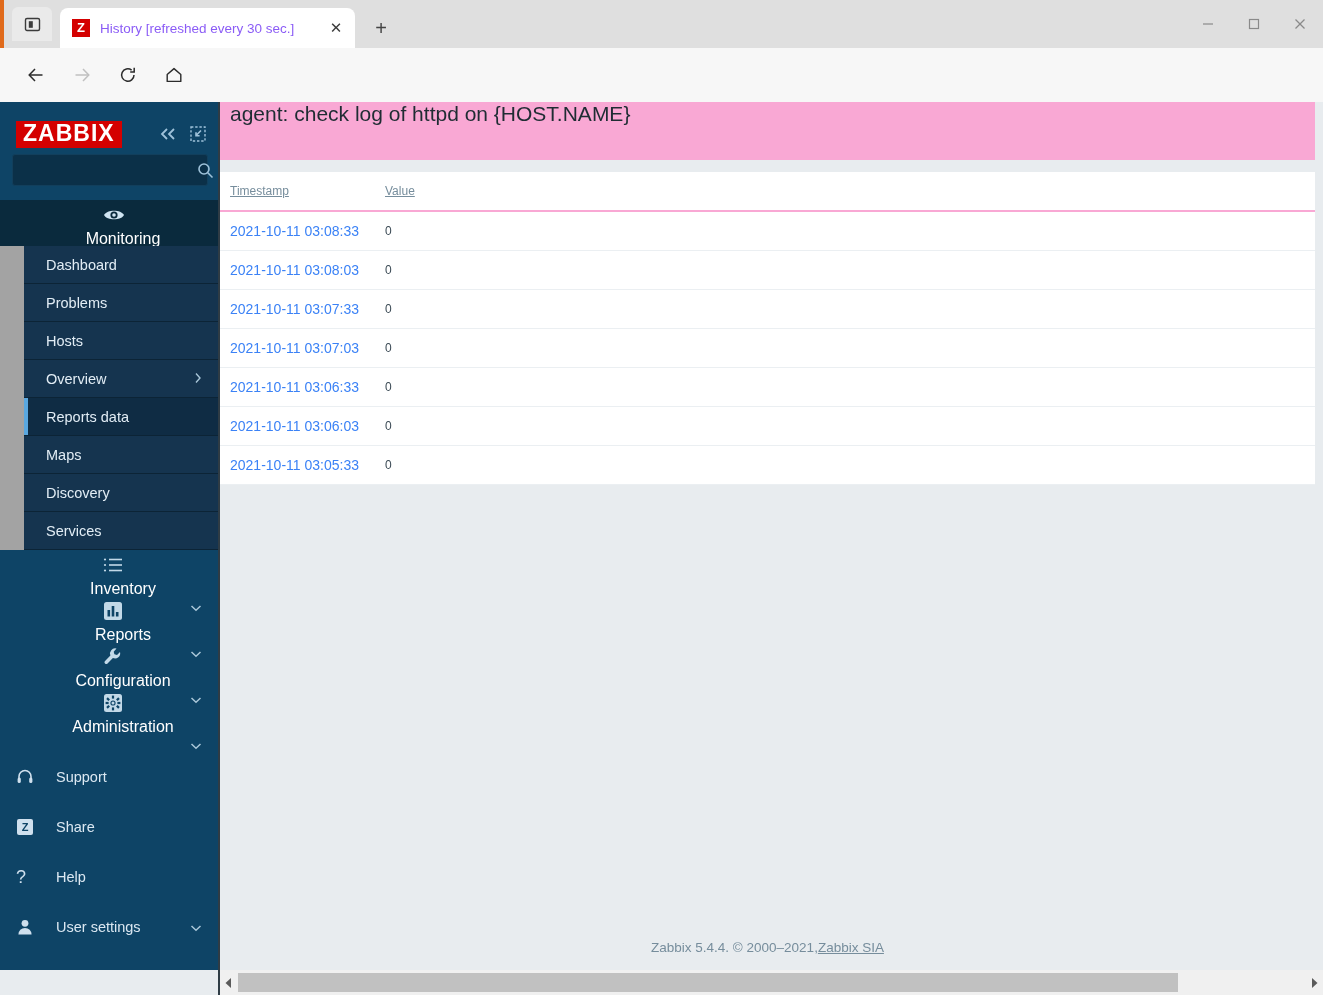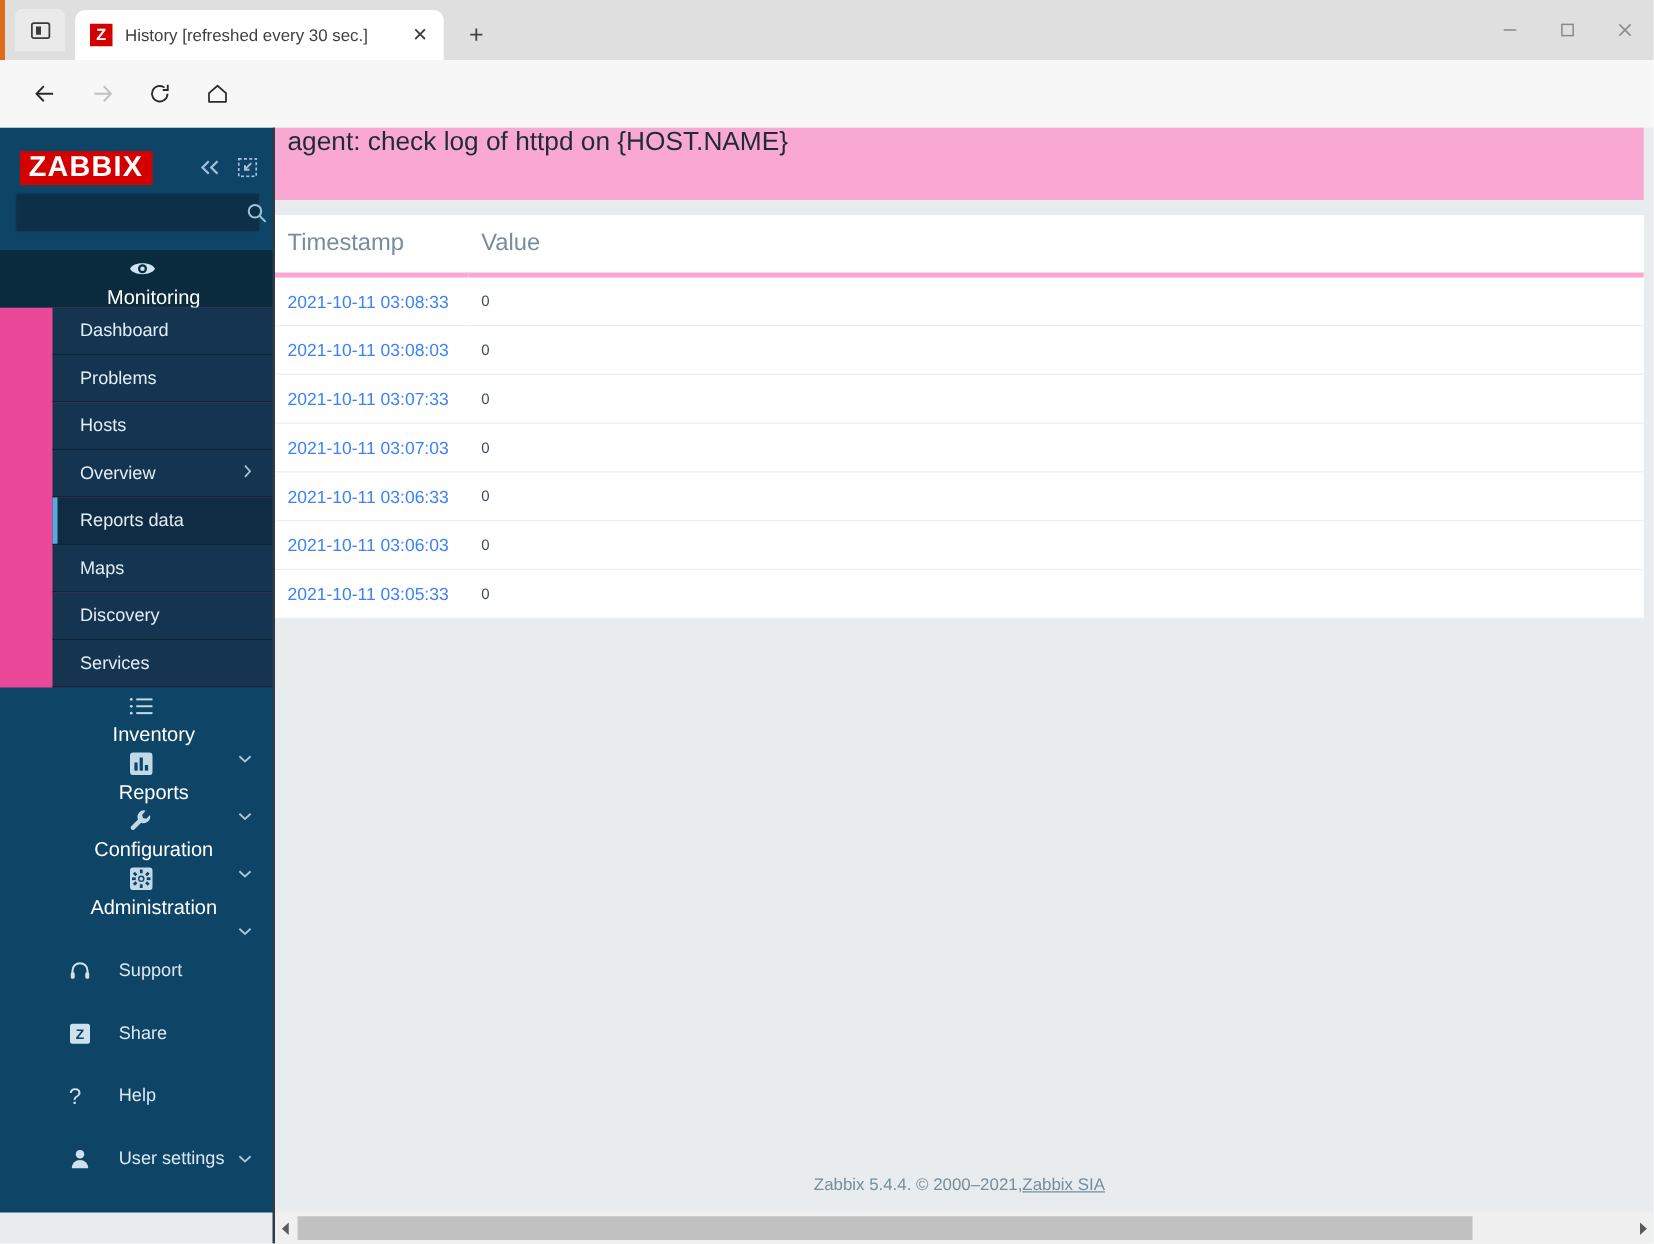--- a/index.html
+++ b/index.html
@@ -30,21 +30,21 @@
     position: absolute; left: 60px; top: 8px; width: 295px; height: 40px;
     background: #ffffff; border-radius: 8px 8px 0 0;
     display: flex; align-items: center; padding: 0 8px 0 12px;
   }
   .tab-favicon {
     width: 18px; height: 18px; background: #d40000; color: #fff;
     font-weight: bold; font-size: 13px; line-height: 18px; text-align: center;
     flex: 0 0 18px; font-family: "Liberation Sans", sans-serif;
   }
   .tab-title {
-    flex: 1; margin-left: 10px; font-size: 13.5px; color: #404040;
+    flex: 1; margin-left: 10px; font-size: 13.5px; color: #8b5cf6;
     white-space: nowrap; overflow: hidden; text-overflow: ellipsis;
   }
   .tab-close {
     width: 22px; height: 22px; display: flex; align-items: center;
     justify-content: center; color: #3b3b3b; font-size: 15px;
     border-radius: 4px; flex: 0 0 22px;
   }
   .newtab-btn {
     position: absolute; left: 365px; top: 14px; width: 32px; height: 28px;
     display: flex; align-items: center; justify-content: center;
@@ -135,32 +135,32 @@
     font-size: 16px; color: #ffffff; position: relative; flex-direction: column;
   }
   .mi-head.expanded { background: #0a2a3d; }
   .mi-head .glyph {
     width: 30px; flex: 0 0 30px; display: flex; align-items: center;
     color: #c2d9e8;
   }
   .mi-head .txt { margin-left: 10px; }
   .mi-head .chev { margin-left: auto; margin-right: 18px; color: #a9c6d8; }
 
-  .submenu { background: #ec4899; padding-left: 42px; }
+  .submenu { background: #a3a3a3; padding-left: 24px; }
   .sub-item {
     height: 38px; background: #15344f; border-bottom: 1px solid #0c2436;
     display: flex; align-items: center; padding-left: 22px;
     font-size: 14.5px; color: #e2edf5; position: relative;
   }
   .sub-item.active::before {
     content: ""; position: absolute; left: 0; top: 0; bottom: 0;
     width: 4px; background: #5aa8e0;
   }
   .sub-item.active { background: #0f2c44; }
-  .sb-bottom { margin-top: 18px; padding-left: 39px; }
+  .sb-bottom { margin-top: 18px; }
   .mi-small {
     height: 50px; display: flex; align-items: center; padding-left: 16px;
     font-size: 14.5px; color: #dbe8f2;
   }
   .mi-small .glyph {
     width: 30px; flex: 0 0 30px; display: flex; align-items: center;
     color: #cfe0ee;
   }
   .mi-small .txt { margin-left: 10px; }
   .mi-small .chev { margin-left: auto; margin-right: 18px; color: #a9c6d8; }
@@ -171,22 +171,22 @@
     background: #e8ecef;
   }
   .page-header {
     background: #f9a8d4; height: 58px; display: flex; 
     padding-left: 10px;
   }
   .page-title { font-size: 21px; color: #1f2c33; font-weight: normal; }
   .table-wrap { background: #ffffff; margin-top: 12px; }
   table.hist { width: 100%; border-collapse: collapse; }
   table.hist th {
-    text-align: left; font-weight: normal; font-size: 19px; color: #768d9c;
-    padding: 12px 10px; border-bottom: 4px solid #f9a8d4; background: #ffffff;
+    text-align: left; font-weight: normal; font-size: 12px; color: #768d9c;
+    padding: 12px 10px; border-bottom: 2px solid #f9a8d4; background: #ffffff; text-decoration: underline;
   }
   table.hist th.c-ts { width: 155px; }
   table.hist td {
     font-size: 14px; color: #3b82f6; padding: 11px 10px;
     border-bottom: 1px solid #ebeff2;
   }
   table.hist td.val { color: #3b4a55; font-size: 12px; }
   .footer {
     position: absolute; left: 0; right: 0; bottom: 0; height: 46px;
     display: flex; align-items: center; justify-content: center;

